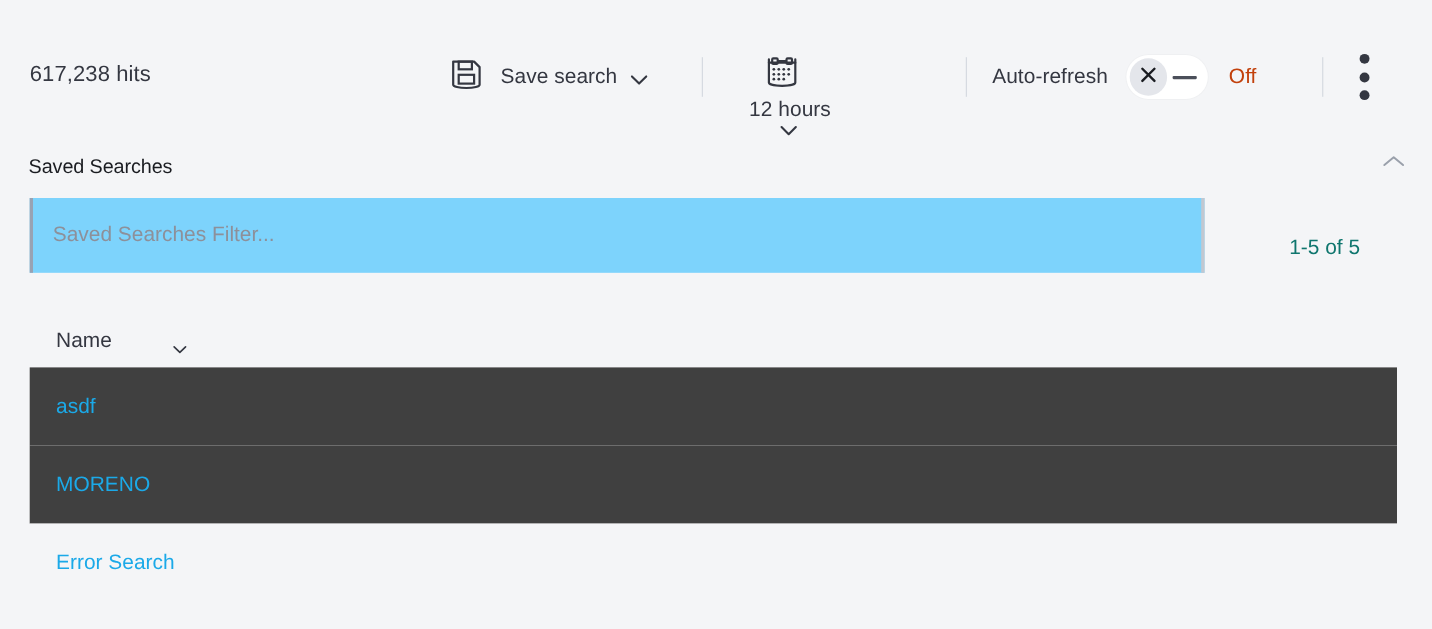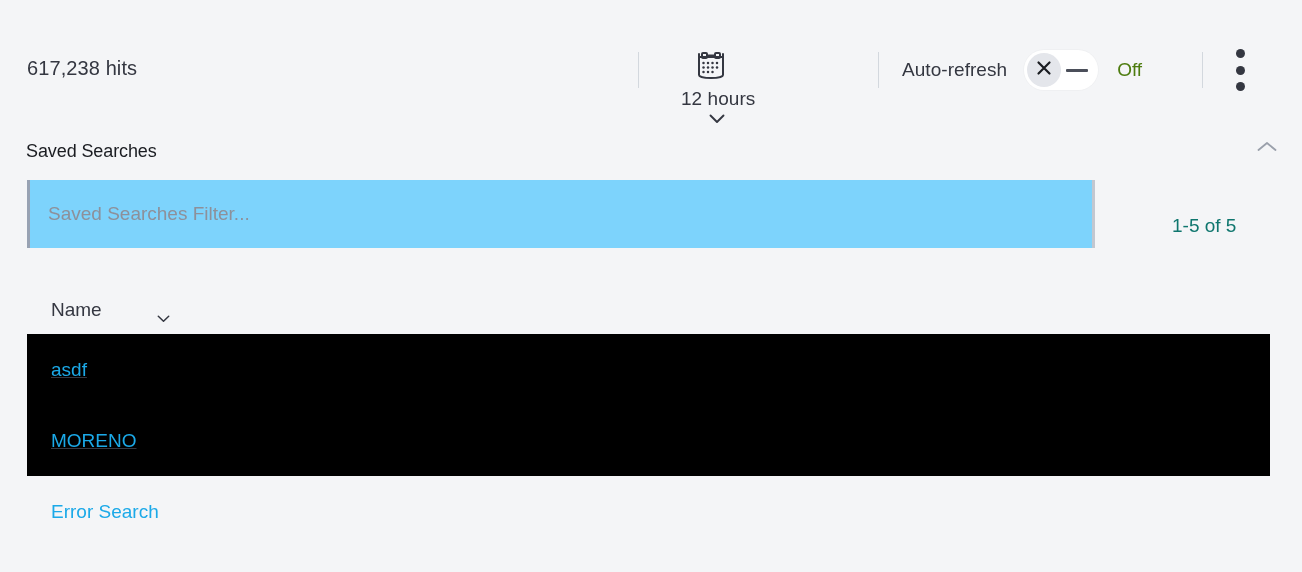--- a/index.html
+++ b/index.html
@@ -106,21 +106,21 @@
     right: 10px;
     top: 19px;
     width: 22px;
     height: 3px;
     background: #4b4f5a;
     border-radius: 1px;
   }
   .off-label {
     margin-left: 19px;
     font-size: 19px;
-    color: #4d7c0f;
+    color: #c2410c;
     white-space: nowrap;
   }
 
   .kebab {
     position: absolute;
     left: 1230px;
     top: 49px;
     width: 20px;
     height: 42px;
     display: flex;
@@ -218,21 +218,21 @@
     width: 13px;
     height: 8px;
   }
   .row {
     height: 71px;
     display: flex;
     align-items: center;
     padding-left: 24px;
     box-sizing: border-box;
   }
-  .row.odd  { background: #000000; text-decoration: underline; }
+  .row.odd  { background: #404040; }
   .row.even { background: #f4f5f7; }
   .row-link {
     font-size: 19px;
     color: #1ba9e8;
     text-decoration: none;
     cursor: pointer;
     white-space: nowrap;
   }
 </style>
 </head>
@@ -241,20 +241,35 @@
 <div id="app">
 
   <div class="toolbar">
 
     <div class="hits">617,238 hits</div>
 
     <div class="divider div-1"></div>
     <div class="divider div-2"></div>
     <div class="divider div-3"></div>
 
+    <div class="tb-group tb-save">
+      <span>
+        <svg width="34" height="34" viewBox="0 0 34 34" fill="none">
+          <path d="M5 5 H24 L29 10 V26 C29 27.5 24 29 17 29 C10 29 5 27.5 5 26 Z" stroke="#343741" stroke-width="2" stroke-linejoin="round" fill="none"></path>
+          <rect x="10" y="5" width="12" height="7" stroke="#343741" stroke-width="2" fill="none"></rect>
+          <rect x="10" y="17" width="14" height="8" stroke="#343741" stroke-width="2" fill="none"></rect>
+        </svg>
+      </span>
+      <span class="tb-label">Save search</span>
+      <span class="caret">
+        <svg width="16" height="10" viewBox="0 0 16 10" fill="none">
+          <path d="M1.5 1.5 L8 8 L14.5 1.5" stroke="#343741" stroke-width="1.9" stroke-linecap="round" stroke-linejoin="round"></path>
+        </svg>
+      </span>
+    </div>
 
     <div class="tb-group tb-time">
       <span>
         <svg width="34" height="34" viewBox="0 0 34 34" fill="none">
           <path d="M5 7 H29 V25 C29 26.6 24 28 17 28 C10 28 5 26.6 5 25 Z" stroke="#343741" stroke-width="2" stroke-linejoin="round" fill="none"></path>
           <path d="M5 7 V4 M29 7 V4" stroke="#343741" stroke-width="2" stroke-linecap="round"></path>
           <rect x="8" y="3" width="5" height="5" rx="1" stroke="#343741" stroke-width="2" fill="none"></rect>
           <rect x="21" y="3" width="5" height="5" rx="1" stroke="#343741" stroke-width="2" fill="none"></rect>
           <path d="M13 5.5 H21" stroke="#343741" stroke-width="2"></path>
           <g fill="#343741">

